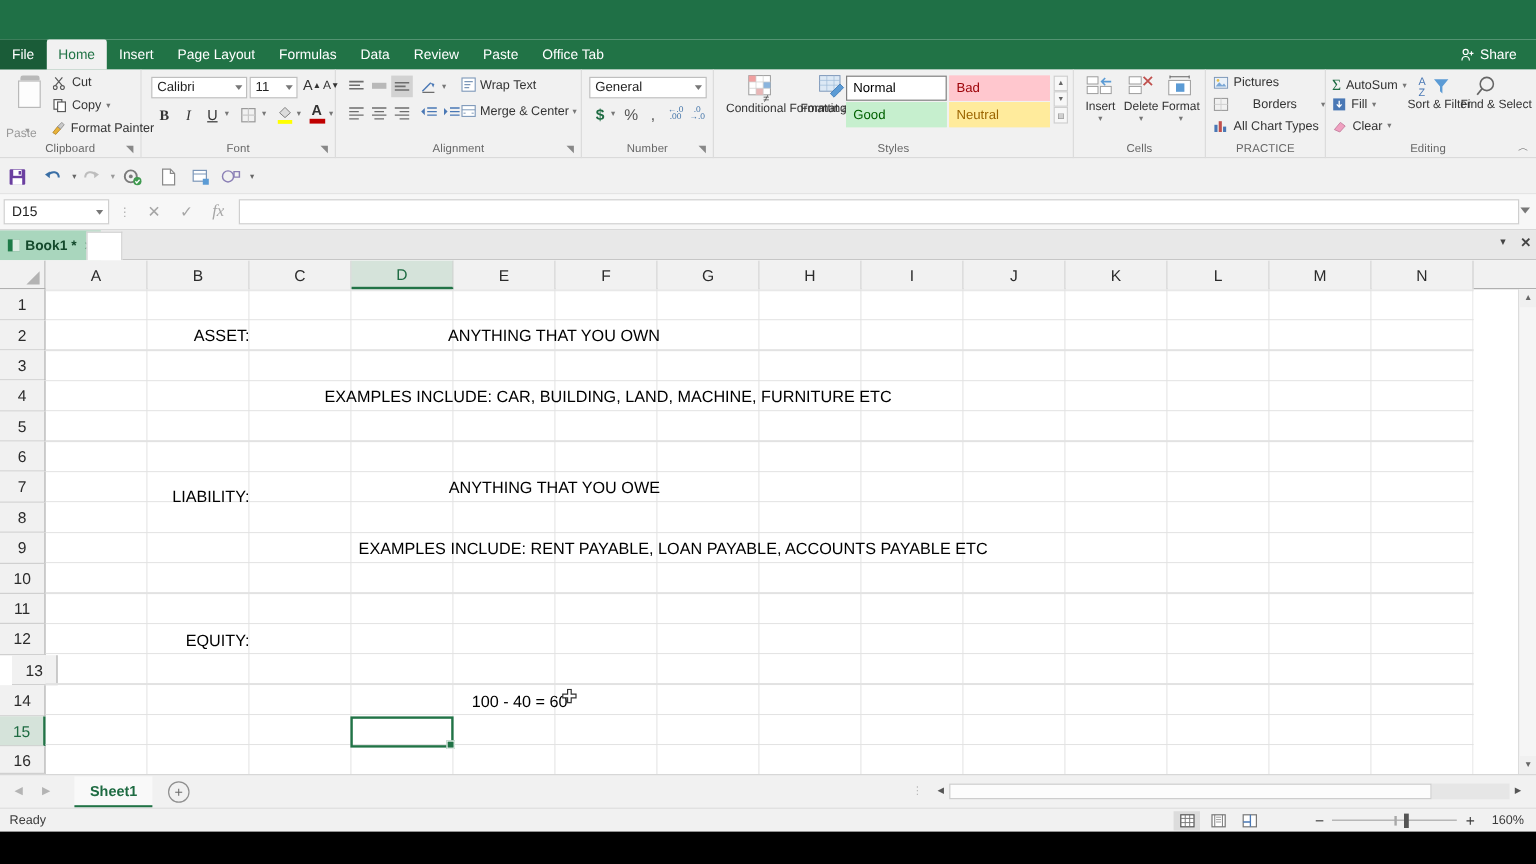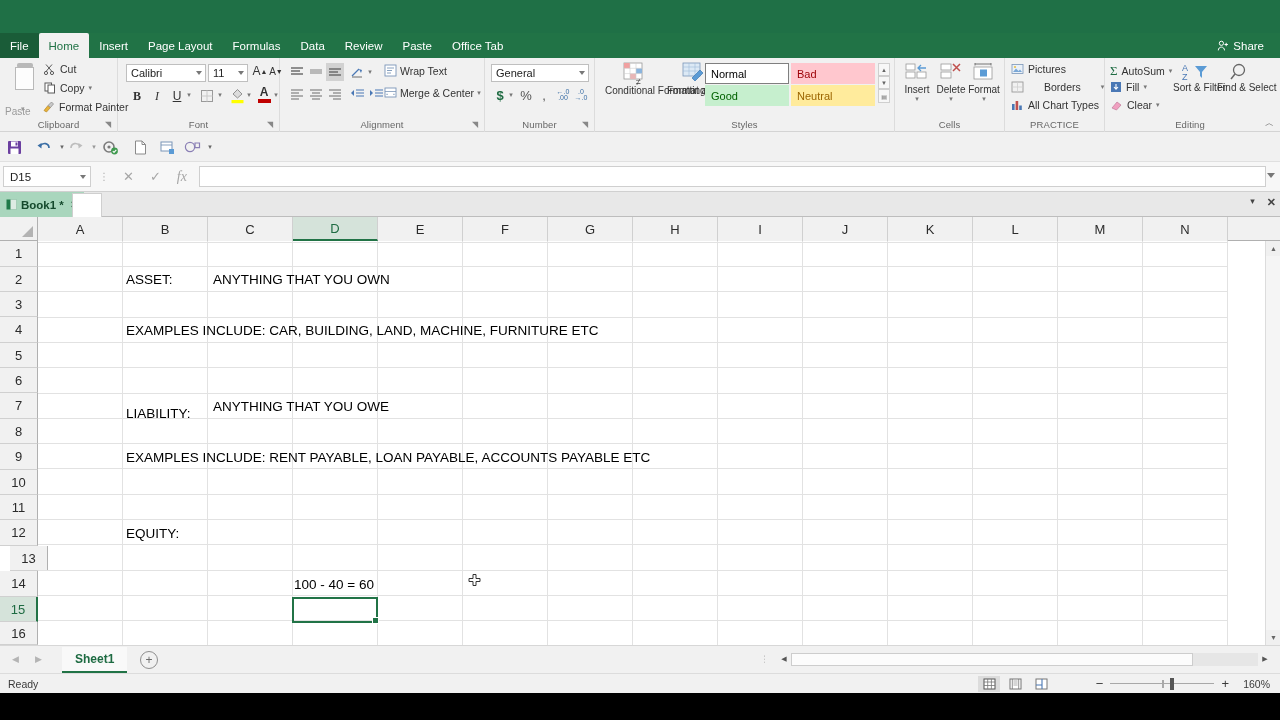--- a/index.html
+++ b/index.html
@@ -203,21 +203,21 @@
     position: absolute; left: 0; width: 38px;
     background: #f1f1f1; border-right: 1px solid #b0b0b0; border-bottom: 1px solid #d0d0d0;
     display: flex; align-items: center; justify-content: center;
     font-size: 13px; color: #2b2b2b;
   }
   .rowhdr.sel { background: #d5e3da; color:#1e6b42; border-right: 2px solid #217346;}
   .gcell {
     position: absolute;
     border-right: 1px solid #e2e2e2; border-bottom: 1px solid #e2e2e2;
     font-size: 13.5px; color: #000; display: flex; align-items: center;
-    padding-left: 3px; background: transparent; white-space: nowrap;
+    padding-left: 3px; background: transparent; white-space: nowrap; justify-content: flex-end;
   }
   .selbox {
     position: absolute; border: 2px solid #217346; background: transparent;
     pointer-events: none;
   }
   .selbox::after {
     content:""; position:absolute; right:-3px; bottom:-3px; width:5px; height:5px;
     background:#217346; border:1px solid #fff;
   }
   .vscroll {

